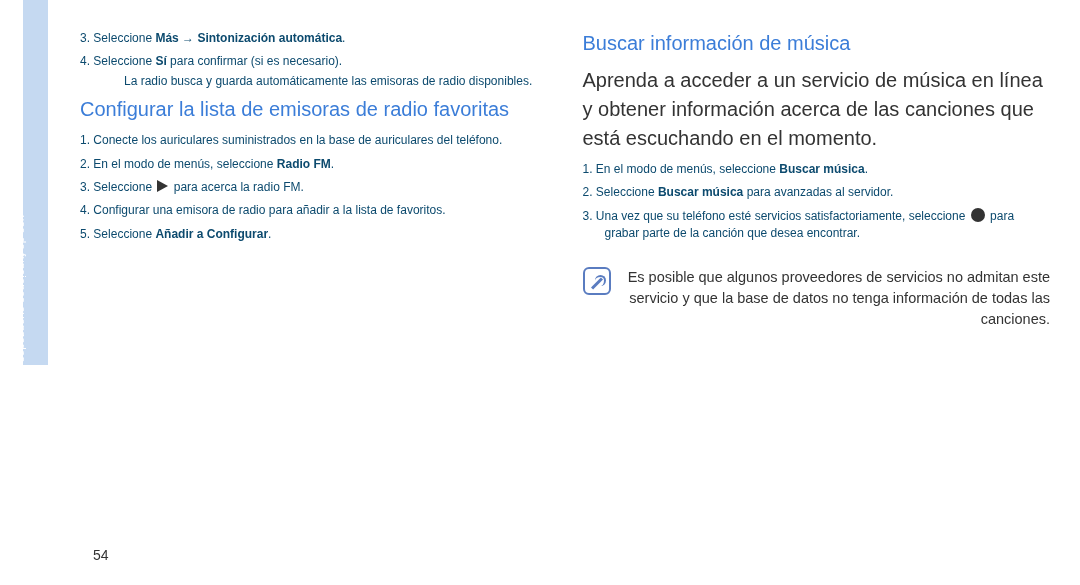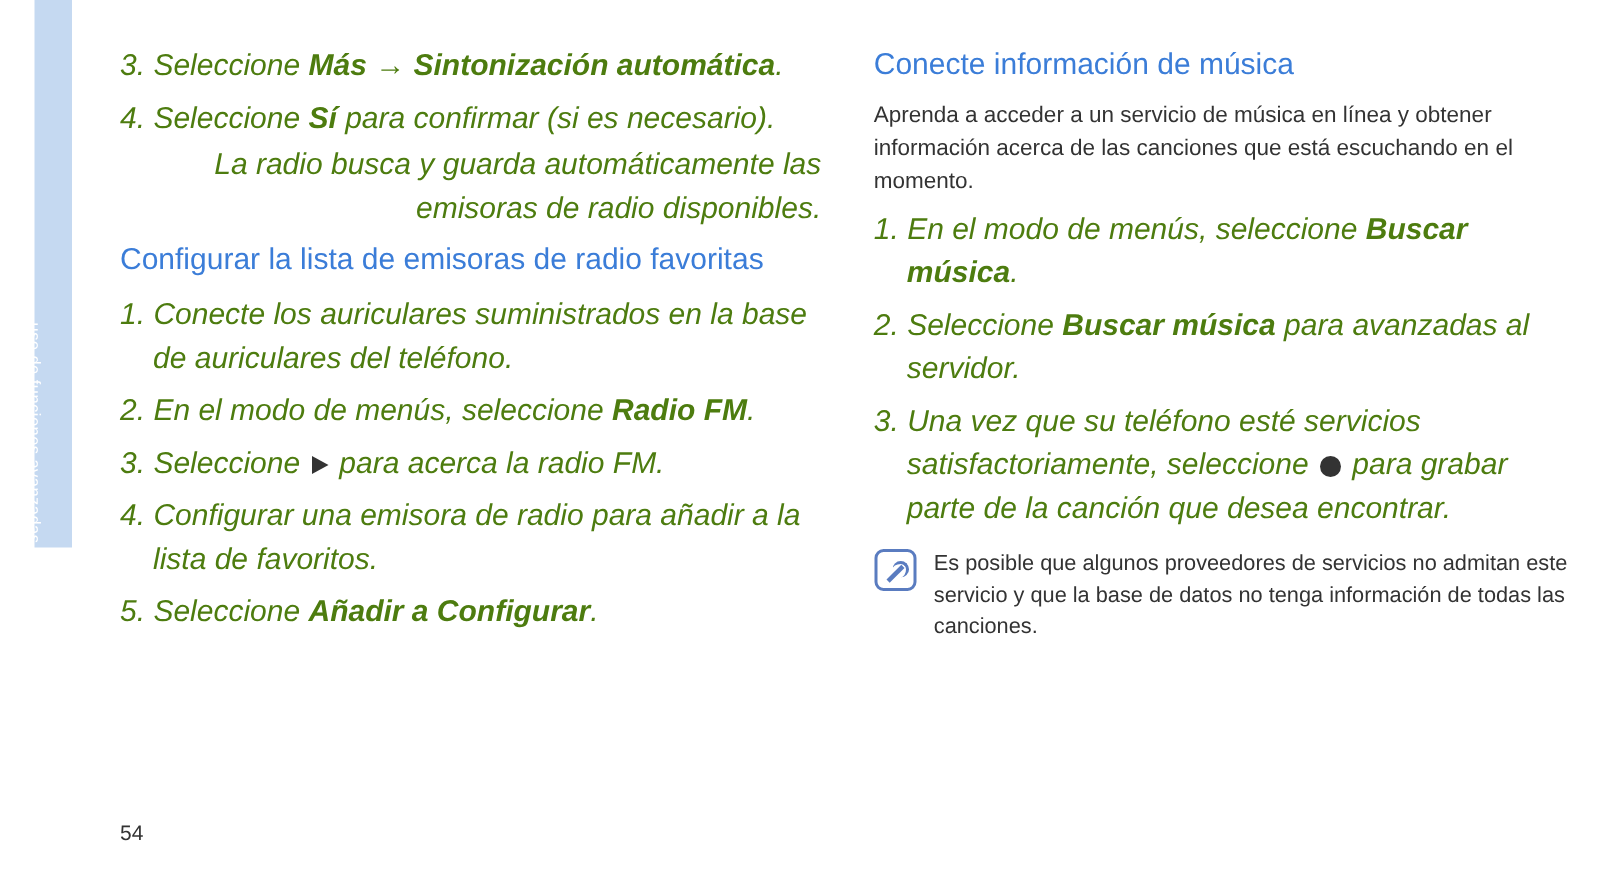--- a/index.html
+++ b/index.html
@@ -48,50 +48,48 @@
     }
     .heading {
       color: #3b7dd8;
       font-size: 20px;
       font-weight: 400;
       margin-bottom: 10px;
       line-height: 1.3;
     }
     .body-text {
       color: #333;
-      font-size: 15px;
+      font-size: 20px;
       line-height: 1.45;
       margin-bottom: 8px;
     }
     ol {
       list-style: none;
       counter-reset: item;
       padding-left: 0;
     }
     ol > li {
       counter-increment: item;
-      color: #4d7c0f;
-      font-size: 20px;
+      color: #0c4a6e;
+      font-size: 12px;
       line-height: 1.45;
       padding-left: 22px;
       text-indent: -22px;
       margin-bottom: 6px;
-      font-style: italic;
     }
     ol > li::before {
       content: counter(item) ". ";
       display: inline;
     }
     ol.start3 { counter-reset: item 2; }
     .sub {
       display: block;
       padding-left: 22px;
       text-indent: 0;
       margin-top: 2px;
-      text-align: right;
     }
     b { font-weight: 700; }
     .play-icon {
       display: inline-block;
       width: 0;
       height: 0;
       border-top: 6px solid transparent;
       border-bottom: 6px solid transparent;
       border-left: 11px solid #333;
       vertical-align: -1px;
@@ -102,21 +100,22 @@
       width: 14px;
       height: 14px;
       background: #333;
       border-radius: 50%;
       vertical-align: -2px;
       margin: 0 2px;
     }
     .note-box {
       display: flex;
       gap: 12px;
-      margin-top: 12px;
+      margin-top: 24px;
+      text-align: right;
     }
     .note-icon {
       width: 28px;
       height: 28px;
       border: 2px solid #5a7cc0;
       border-radius: 6px;
       flex-shrink: 0;
       position: relative;
       background: #fff;
     }
@@ -142,21 +141,21 @@
       border-bottom: none;
       border-radius: 50%;
     }
     .note-text {
       color: #333;
       font-size: 14.5px;
       line-height: 1.45;
     }
     .page-num {
       position: absolute;
-      left: 80px;
+      left: 93px;
       bottom: 22px;
       font-size: 14px;
       color: #333;
     }
   </style>
 </head>
 <body>
 
 <div class="side-tab"></div>
 <div class="side-tab-text">uso de funciones avanzadas</div>
@@ -184,21 +183,21 @@
         <span>Seleccione </span><span class="play-icon"></span><span> para acerca la radio FM.</span>
       </li>
       <li>Configurar una emisora de radio para añadir a la lista de favoritos.</li>
       <li>
         <span>Seleccione </span><b>Añadir a Configurar</b><span>.</span>
       </li>
     </ol>
   </div>
 
   <div class="col">
-    <div class="heading">Conecte información de música</div>
+    <div class="heading">Buscar información de música</div>
     <div class="body-text">Aprenda a acceder a un servicio de música en línea y obtener información acerca de las canciones que está escuchando en el momento.</div>
 
     <ol>
       <li>
         <span>En el modo de menús, seleccione </span><b>Buscar música</b><span>.</span>
       </li>
       <li>
         <span>Seleccione </span><b>Buscar música</b><span> para avanzadas al servidor.</span>
       </li>
       <li>

